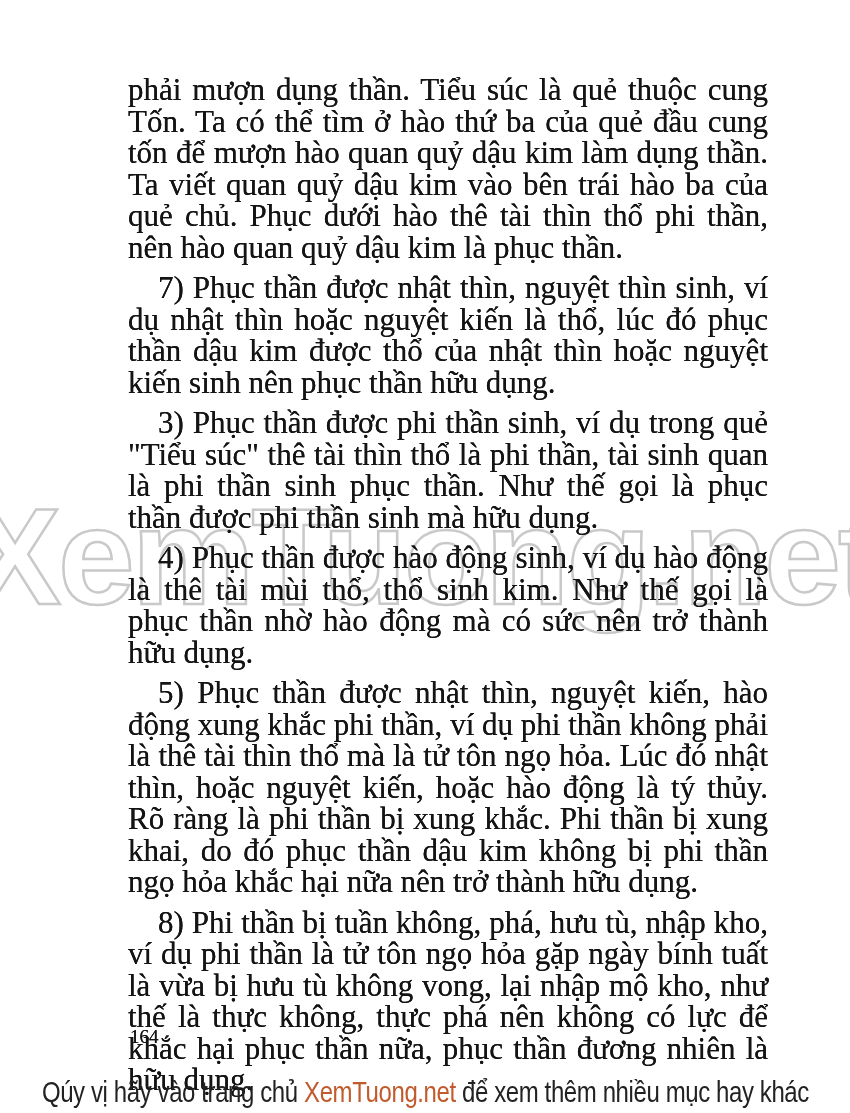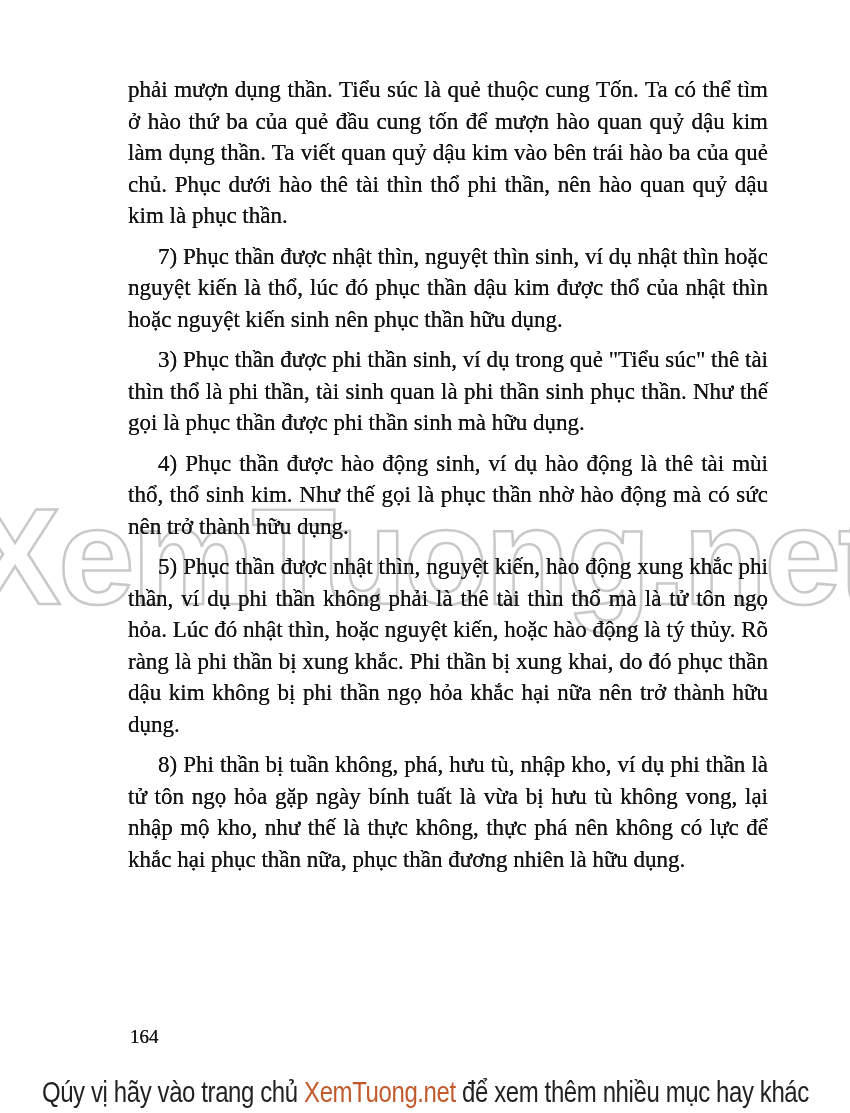--- a/index.html
+++ b/index.html
@@ -28,21 +28,21 @@
     text-stroke: 2.5px #c9c9c9;
     z-index: 0;
     user-select: none;
   }
   .content {
     position: absolute;
     left: 128px; top: 74px;
     width: 640px;
     z-index: 1;
     color: #141414;
-    font-size: 23px;
+    font-size: 31px;
     line-height: 31.5px;
     text-align: justify;
     text-shadow: 0 0 0.6px #141414;
   }
   .content p { margin-bottom: 9px; }
   .content p.indent { text-indent: 30px; }
   .page-number {
     position: absolute;
     left: 130px; top: 1026px;
     z-index: 1;

